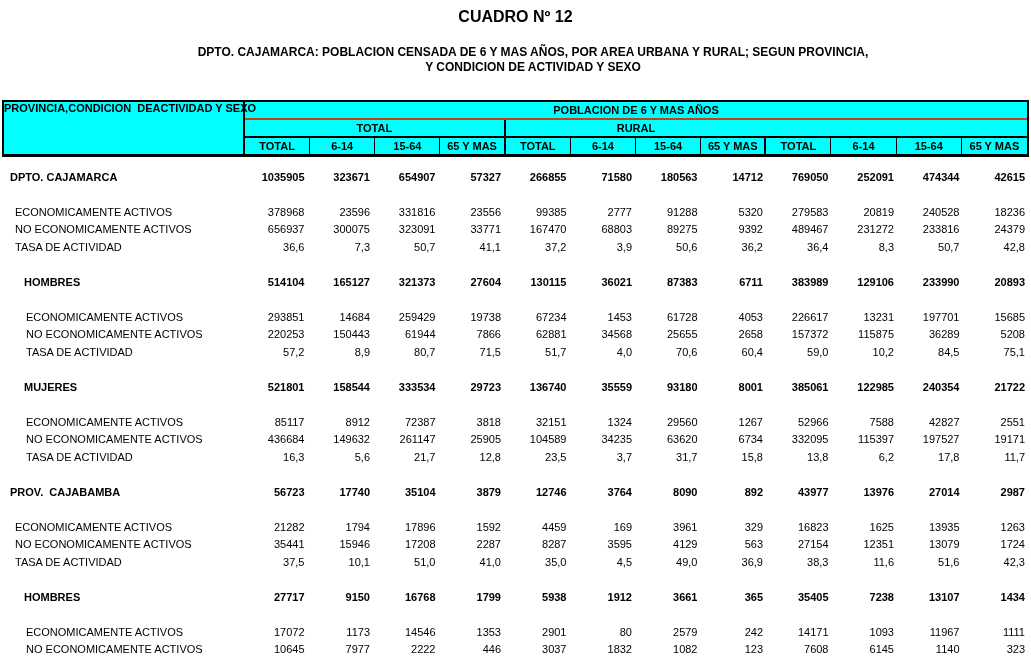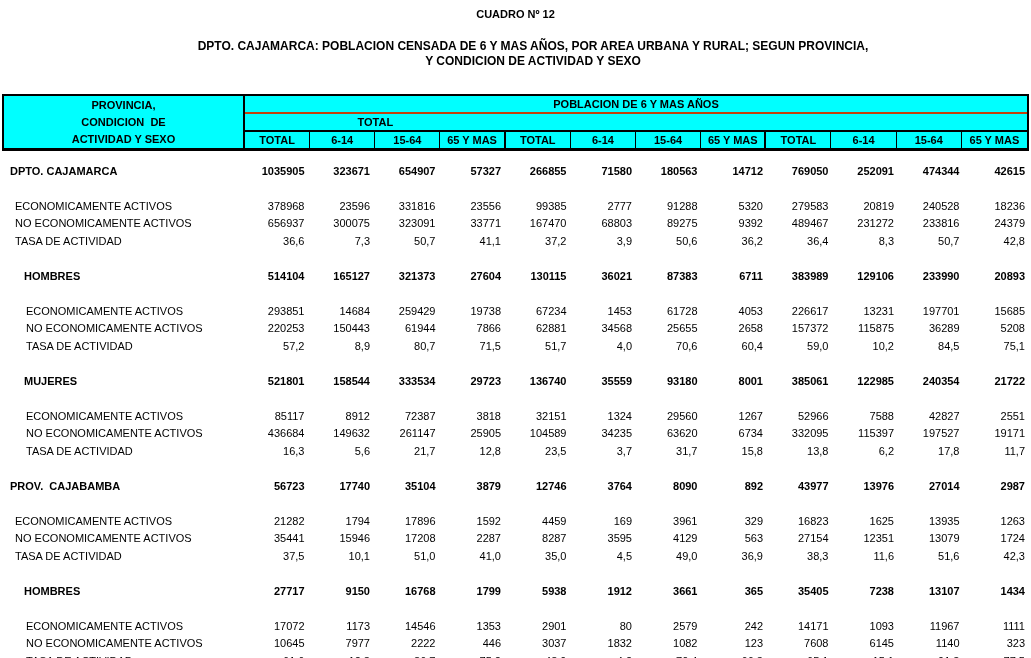--- a/index.html
+++ b/index.html
@@ -8,21 +8,21 @@
     width:1031px;height:658px;
     background:#ffffff;
     overflow:hidden;
     font-family:"Liberation Sans","DejaVu Sans",sans-serif;
     color:#000000;
   }
   
   .cuadro{
     margin-top:8px;
     text-align:center;
-    font-size:11px;font-weight:bold;
+    font-size:16px;font-weight:bold;
     letter-spacing:0px;
   }
   .subtitle{
     text-align:center;
     font-size:12px;font-weight:bold;
     line-height:15px;
     white-space:pre;
     margin-left:35px;
   }
   .subtitle.first{margin-top:19px;}
@@ -33,21 +33,21 @@
     display:grid;
     grid-template-columns:241px 1fr;
     border:2px solid #000;
     border-bottom:3px solid #000;
     background:#00ffff;
     font-size:11px;font-weight:bold;
     box-sizing:content-box;
   }
   .stub{
     border-right:2px solid #000;
-    display:flex;flex-direction:column;
+    display:flex;flex-direction:row;
     justify-content:space-around;
     text-align:center;
     height:52px;
     white-space:pre;
   }
   .head-right{display:flex;flex-direction:column;}
   .span-head{
     height:16px;line-height:16px;
     text-align:center;
     border-bottom:2px solid #c2410c;
@@ -108,20 +108,21 @@
   <div class="thead" style="background: rgb(0, 255, 255);">
     <div class="stub">
       <div>PROVINCIA,</div>
       <div>CONDICION  DE</div>
       <div>ACTIVIDAD Y SEXO</div>
     </div>
     <div class="head-right">
       <div class="span-head">POBLACION DE 6 Y MAS AÑOS</div>
       <div class="groups">
         <div class="group">TOTAL</div>
+        <div class="group">RURAL</div>
       </div>
       <div class="subcols" id="subcols">
           <div class="subcol">TOTAL</div>
           <div class="subcol">6-14</div>
           <div class="subcol">15-64</div>
           <div class="subcol gsep">65 Y MAS</div>
           <div class="subcol">TOTAL</div>
           <div class="subcol">6-14</div>
           <div class="subcol">15-64</div>
           <div class="subcol gsep">65 Y MAS</div>

